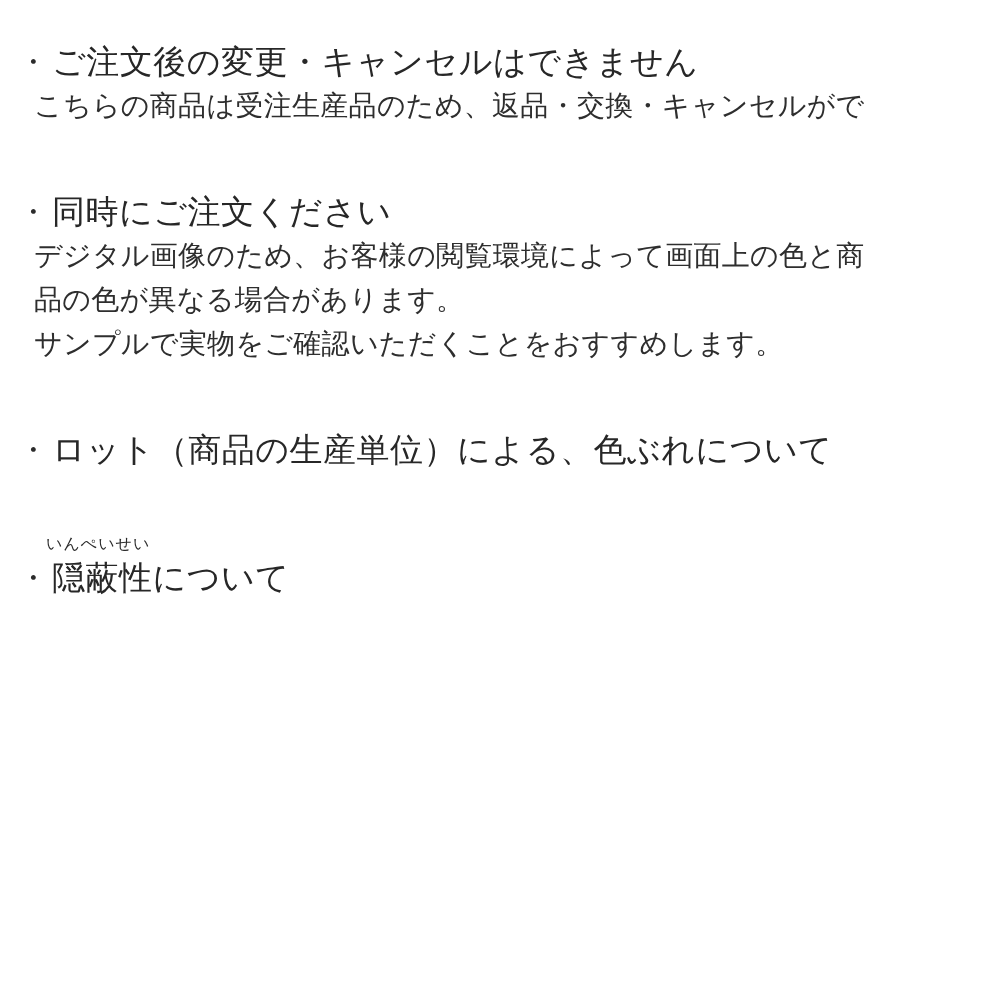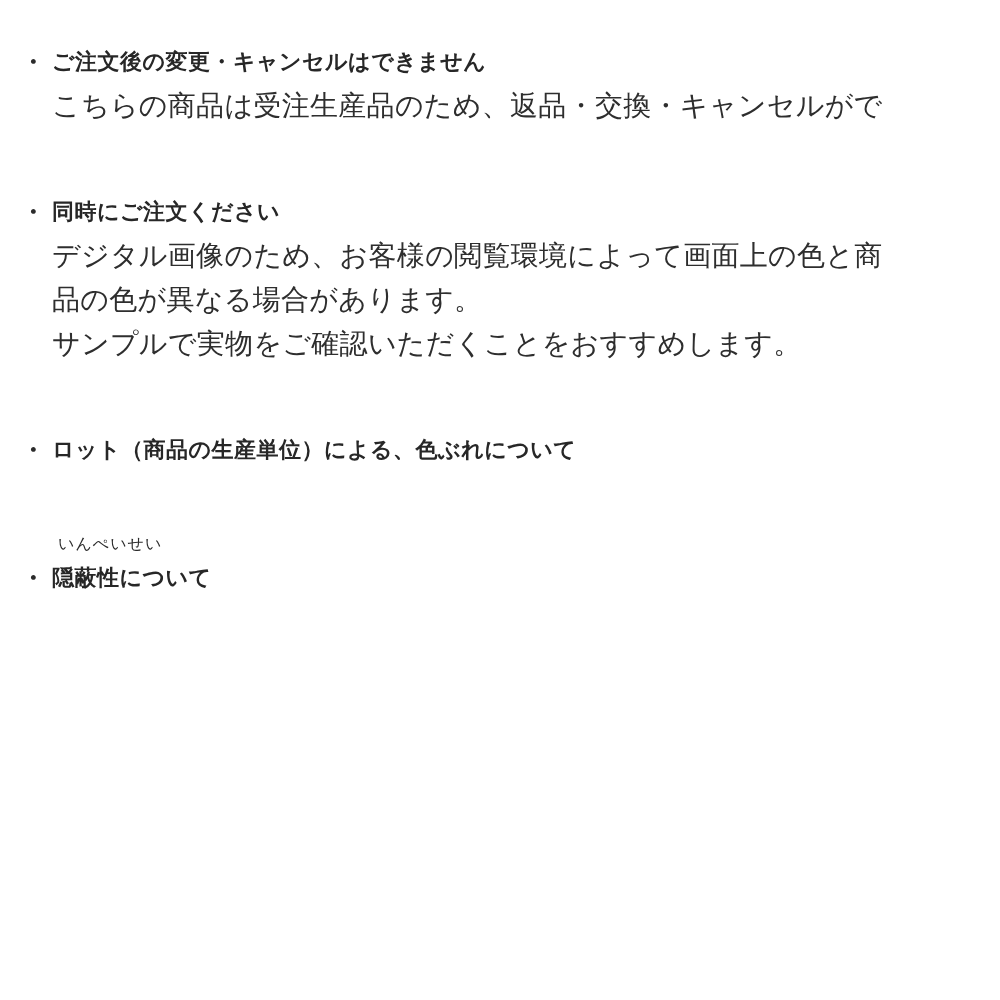--- a/index.html
+++ b/index.html
@@ -33,41 +33,41 @@
   }
   .bullet {
     flex: 0 0 auto;
     font-size: 30px;
     line-height: 44px;
     color: #2b2b2b;
     width: 34px;
     text-align: left;
   }
   .heading {
-    font-size: 22px;
+    font-size: 33px;
     line-height: 44px;
-    font-weight: 700;
+    font-weight: 400;
     letter-spacing: 0.5px;
     color: #272727;
   }
   .body-text {
     font-size: 28px;
     line-height: 44px;
     font-weight: 400;
     color: #2e2e2e;
-    margin-left: 34px;
+    margin-left: 16px;
     letter-spacing: 0.3px;
   }
   .body-text .line {
     display: block;
     white-space: pre;
   }
   .ruby-wrap {
     position: relative;
-    margin-left: 34px;
+    margin-left: 22px;
     height: 22px;
   }
   .ruby {
     position: absolute;
     left: 6px;
     top: 0;
     font-size: 16px;
     line-height: 20px;
     letter-spacing: 1px;
     color: #2b2b2b;

